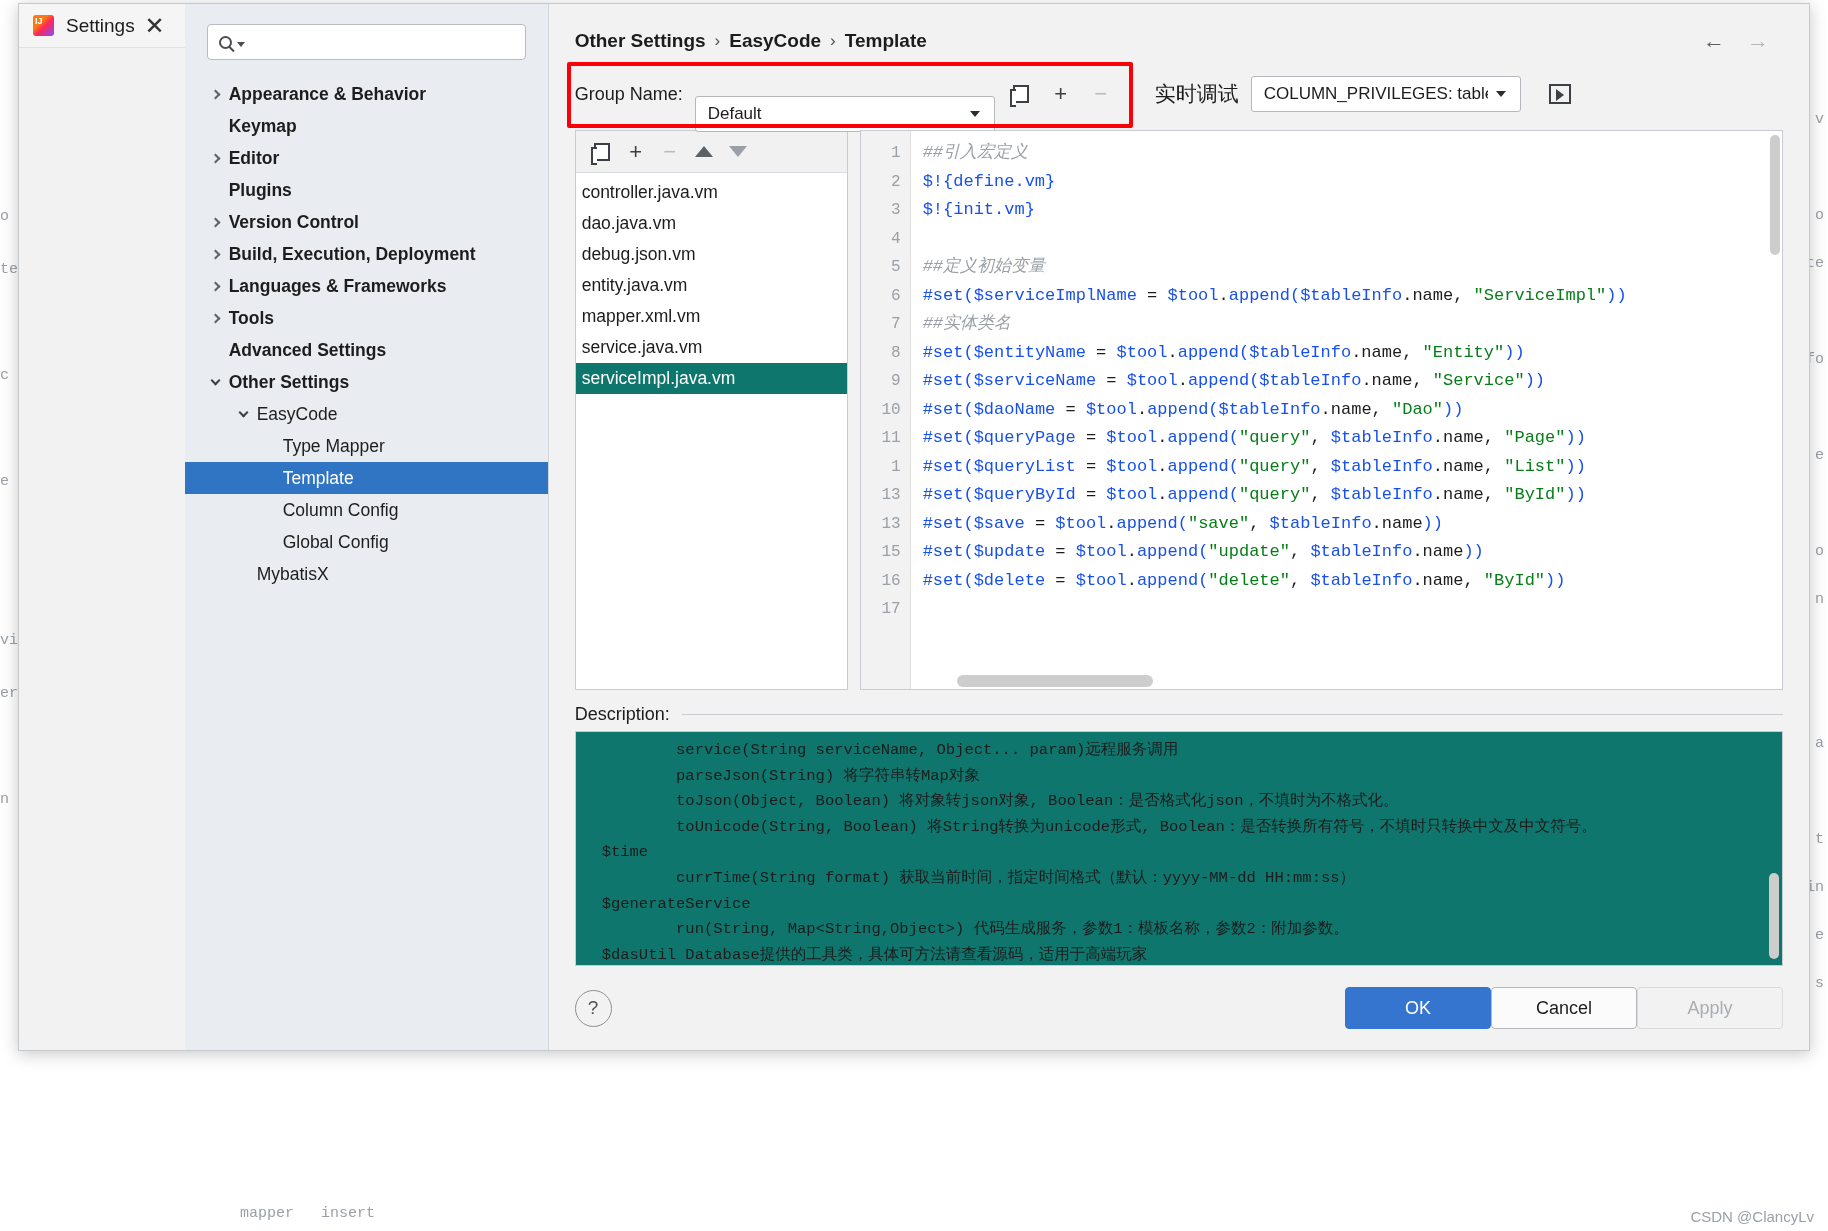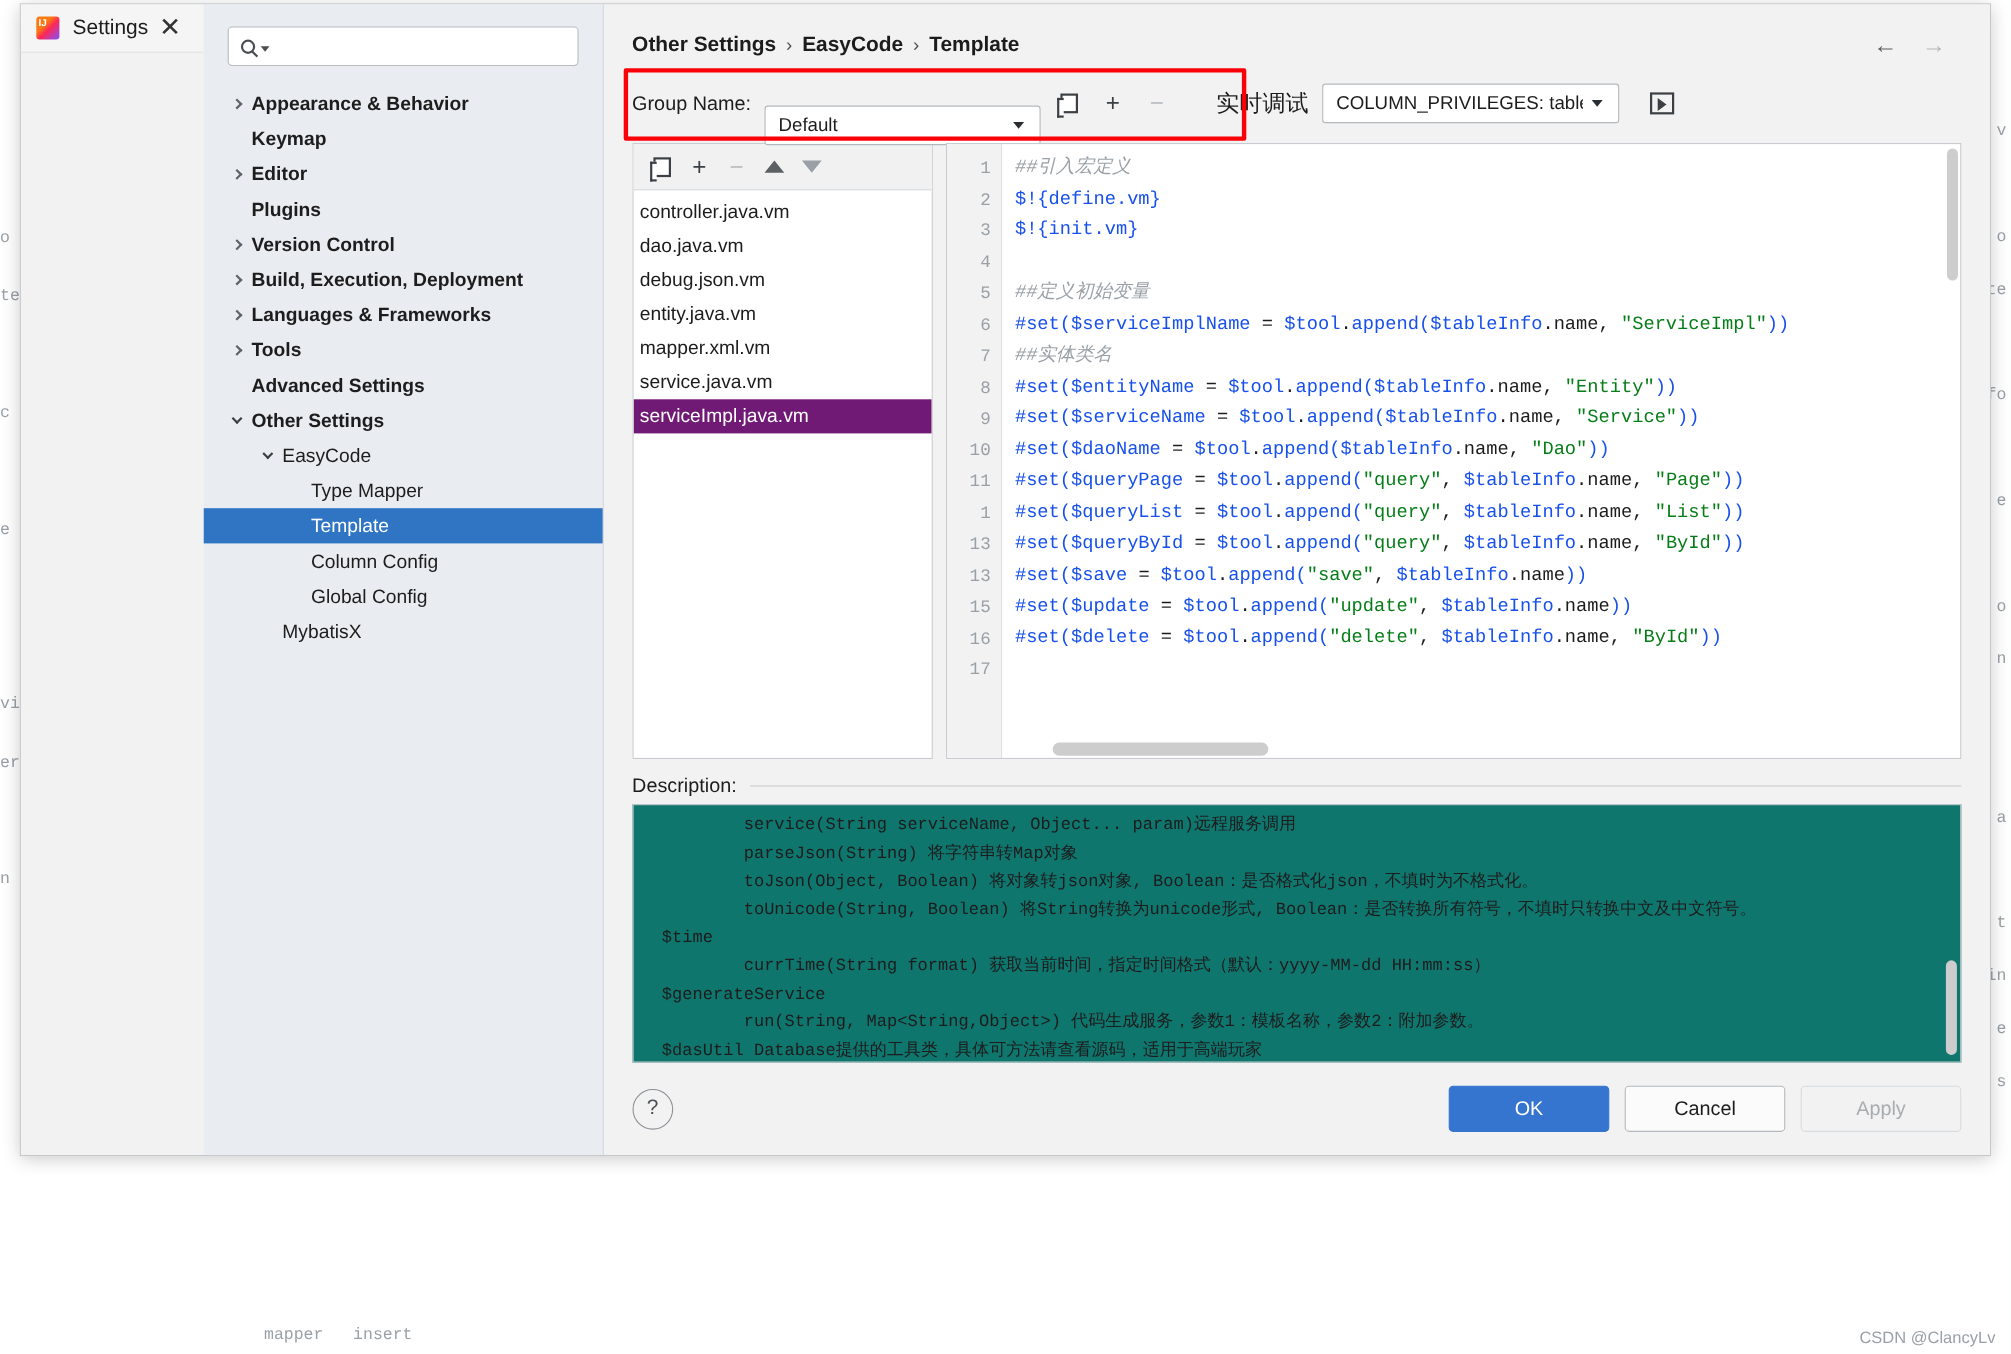--- a/index.html
+++ b/index.html
@@ -157,21 +157,21 @@
     height:36px; background:#fff; border:1px solid #b5b9bd; border-radius:3px;
     display:flex; align-items:center; padding:0 4px 0 12px;
     font-size:17px; color:#1c1c1c; cursor:pointer;
   }
   .combo .val { flex:1; white-space:nowrap; overflow:hidden;}
   .combo .caret {
     width:0;height:0;border-left:5px solid transparent;
     border-right:5px solid transparent;border-top:6px solid #2a2e32;
     margin: 0 10px 0 8px; flex:none;
   }
-  #group-combo { width: 251px; margin-top: 39px; }
+  #group-combo { width: 300px; margin-top: 39px; }
   #debug-combo { width: 270px; }
   .tbtn {
     width:28px;height:28px;display:flex;align-items:center;justify-content:center;
     cursor:pointer; color:#3c4044; font-size:22px; line-height:1;
     font-family:"Liberation Sans",sans-serif;
   }
   .tbtn.dis { color:#b9bdc1; }
   .copyicon {
     position:relative;width:16px;height:18px;border:2px solid #3c4044;
     background:#fff;
@@ -216,21 +216,21 @@
   }
   .tri-dn {
     width:0;height:0;border-left:9px solid transparent;
     border-right:9px solid transparent;border-top:11px solid #9aa0a6;
   }
   #filelist { flex:1; overflow:hidden; padding-top:4px;}
   .frow {
     height:31px; line-height:31px; padding-left:6px;
     font-size:17.5px; color:#1c1c1c; cursor:pointer; white-space:nowrap;
   }
-  .frow.sel { background:#701a75; color:#fff; }
+  .frow.sel { background:#0f766e; color:#fff; }
 
   
   #editor-panel {
     flex:1; min-width:0; display:flex; flex-direction:column;
     border:1px solid #c8ccd0; background:#fff; position:relative;
   }
   #editor-scroll { flex:1; display:flex; overflow:hidden; position:relative;}
   #gutter {
     width:50px; flex:none; background:#f2f2f2;
     border-right:1px solid #e0e0e0;
@@ -285,21 +285,21 @@
   #footer {
     height:84px; flex:none; display:flex; align-items:center;
     padding: 0 26px; border-top: none;
   }
   #help-btn {
     width:37px;height:37px;border-radius:50%;
     border:1.6px solid #8c9196; color:#4b5055;
     display:flex;align-items:center;justify-content:center;
     font-size:19px; cursor:pointer; background:#f2f2f2;
   }
-  #footer-right { margin-left:auto; display:flex; gap:14px; align-items:center;}
+  #footer-right { margin-left:auto; display:flex; align-items:center;}
   .btn {
     height:42px; min-width:146px; border-radius:4px;
     display:flex;align-items:center;justify-content:center;
     font-size:18px; cursor:pointer; border:1px solid #b5b9bd;
     background:#fbfbfb; color:#1c1c1c;
   }
   .btn.primary { background:#3574cf; border-color:#3574cf; color:#fff; }
   .btn.disabled { color:#a9adb1; background:#f2f2f2; border-color:#d8dbde; cursor:default;}
 </style>
 </head>

